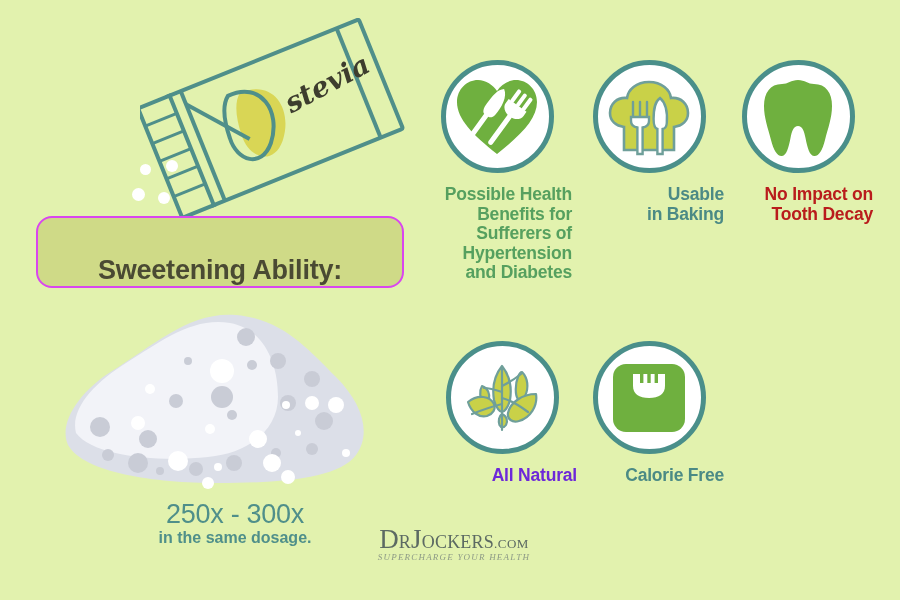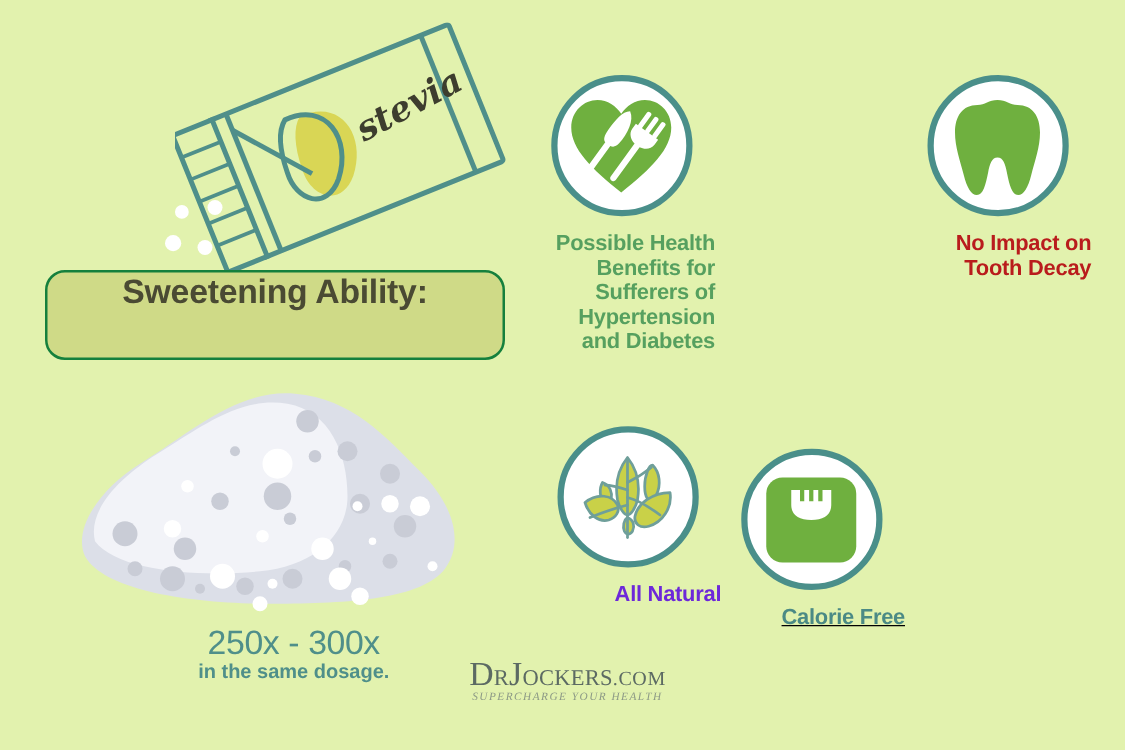--- a/index.html
+++ b/index.html
@@ -42,24 +42,24 @@
     border-radius: 50%;
   }
 
   .banner {
     position: absolute;
     left: 36px;
     top: 216px;
     width: 368px;
     height: 72px;
     background: #cfda87;
-    border: 2px solid #15803d;
+    border: 2px solid #d946ef;
     border-radius: 16px;
     display: flex;
-    align-items: flex-start;
+    align-items: flex-end;
     justify-content: center;
     box-sizing: border-box;
   }
   .banner-text {
     font-size: 27px;
     font-weight: bold;
     color: #4a4a33;
     letter-spacing: -0.2px;
   }
 
@@ -103,21 +103,21 @@
     font-family: "Liberation Serif", serif;
   }
   .logo-main {
     font-size: 27px;
     color: #5c6a63;
     letter-spacing: 0.2px;
     white-space: nowrap;
   }
   .logo-main .big { font-size: 27px; }
   .logo-main .small { font-size: 18px; }
-  .logo-main .dotcom { font-size: 16px; letter-spacing: 0.5px; }
+  .logo-main .dotcom { font-size: 13px; letter-spacing: 0.5px; }
   .logo-tag {
     font-size: 9px;
     color: #8d9a86;
     letter-spacing: 1.2px;
     margin-top: -3px;
     font-style: italic;
   }
 
   
   .benefit {
@@ -145,21 +145,21 @@
     color: #56a05f;
     line-height: 1.12;
     letter-spacing: -0.2px;
   }
   .benefit.teal .benefit-label { color: #4b8a85; }
 
   .b1 { left: 422px; top: 60px; }
   .b2 { left: 574px; top: 60px; }
   .b3 { left: 723px; top: 60px; }
   .b4 { left: 427px; top: 341px; }
-  .b5 { left: 574px; top: 359px; text-decoration: underline; }
+  .b5 { left: 574px; top: 341px; }
   .b6 { left: 723px; top: 341px; }
 </style>
 </head>
 <body>
 
 <div id="infographic">
 
   <div class="packet-wrap">
     <svg width="280" height="200" viewBox="0 0 280 200">
       <g transform="rotate(-22 140 100)">
@@ -277,20 +277,45 @@
         <g fill="#ffffff" transform="rotate(36 36 50)">
           <path d="M31 14 C 38 18, 40 30, 39 40 C 38.6 44, 36.6 45.5, 34.5 45.8
                    L 34.5 76 C 34.5 79, 29.5 79, 29.5 76 L 29.5 45.8
                    C 27 45.2, 25.6 42, 25.6 36 C 25.6 26, 26 18, 31 14 Z"></path>
         </g>
       </svg>
     </div>
     <div class="benefit-label" style="color: rgb(86, 160, 95);">Possible Health<br>Benefits for<br>Sufferers of<br>Hypertension<br>and Diabetes</div>
   </div>
 
+  <div class="benefit b2 teal">
+    <div class="circle">
+      <svg width="86" height="86" viewBox="0 0 86 86">
+
+        <path d="M43 8 C 56 8, 64 16, 65 24 C 75 23, 82 30, 82 39
+                 C 82 47, 76 52, 68 53 L 68 76 L 18 76 L 18 53
+                 C 10 52, 4 47, 4 39 C 4 30, 11 23, 21 24
+                 C 22 16, 30 8, 43 8 Z" fill="#c9d148" stroke="#6f9f9a" stroke-width="2.6"></path>
+
+        <g fill="#ffffff" stroke="#6f9f9a" stroke-width="2.4">
+          <path d="M27 28 L 27 44 M34 28 L 34 44 M41 28 L 41 44" stroke-linecap="round"></path>
+          <path d="M25 43 L 43 43 L 43 47 C 43 51, 39.5 53, 36.6 53.5
+                   L 36.6 80 L 31.4 80 L 31.4 53.5
+                   C 28.5 53, 25 51, 25 47 Z"></path>
+        </g>
+
+        <g fill="#ffffff" stroke="#6f9f9a" stroke-width="2.4">
+          <path d="M54 24 C 60 29, 61.5 40, 60.8 49 C 60.5 53, 58.8 54.6, 56.6 55
+                   L 56.6 80 L 51.4 80 L 51.4 55
+                   C 49 54.4, 47.6 51, 47.6 45 C 47.6 35, 48.6 28, 54 24 Z"></path>
+        </g>
+      </svg>
+    </div>
+    <div class="benefit-label" style="color: rgb(75, 138, 133);">Usable<br>in Baking</div>
+  </div>
 
   <div class="benefit b3 teal">
     <div class="circle">
       <svg width="80" height="86" viewBox="0 0 80 86">
         <path d="M40 6 C 47 6, 50 10, 56 10 C 68 10, 74 19, 74 32
                  C 74 44, 70 54, 67 66 C 64.5 76, 61 82, 56.5 82
                  C 51.5 82, 49.5 74, 47.5 64 C 46.2 57, 44.5 52, 40 52
                  C 35.5 52, 33.8 57, 32.5 64 C 30.5 74, 28.5 82, 23.5 82
                  C 19 82, 15.5 76, 13 66 C 10 54, 6 44, 6 32
                  C 6 19, 12 10, 24 10 C 30 10, 33 6, 40 6 Z" fill="#6fb03f"></path>

